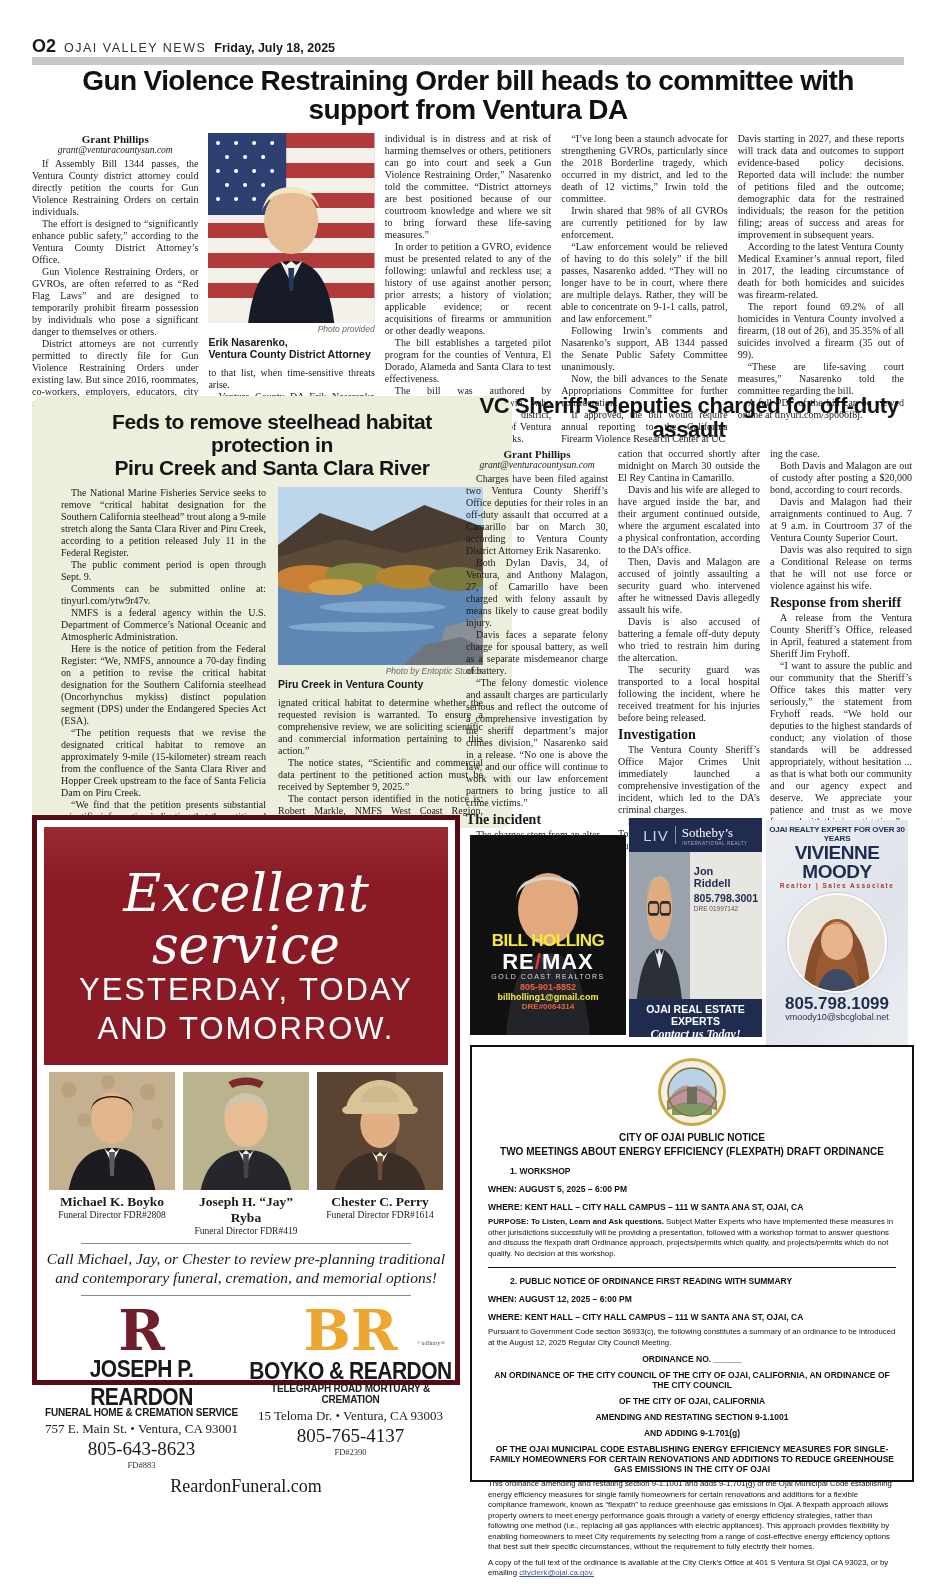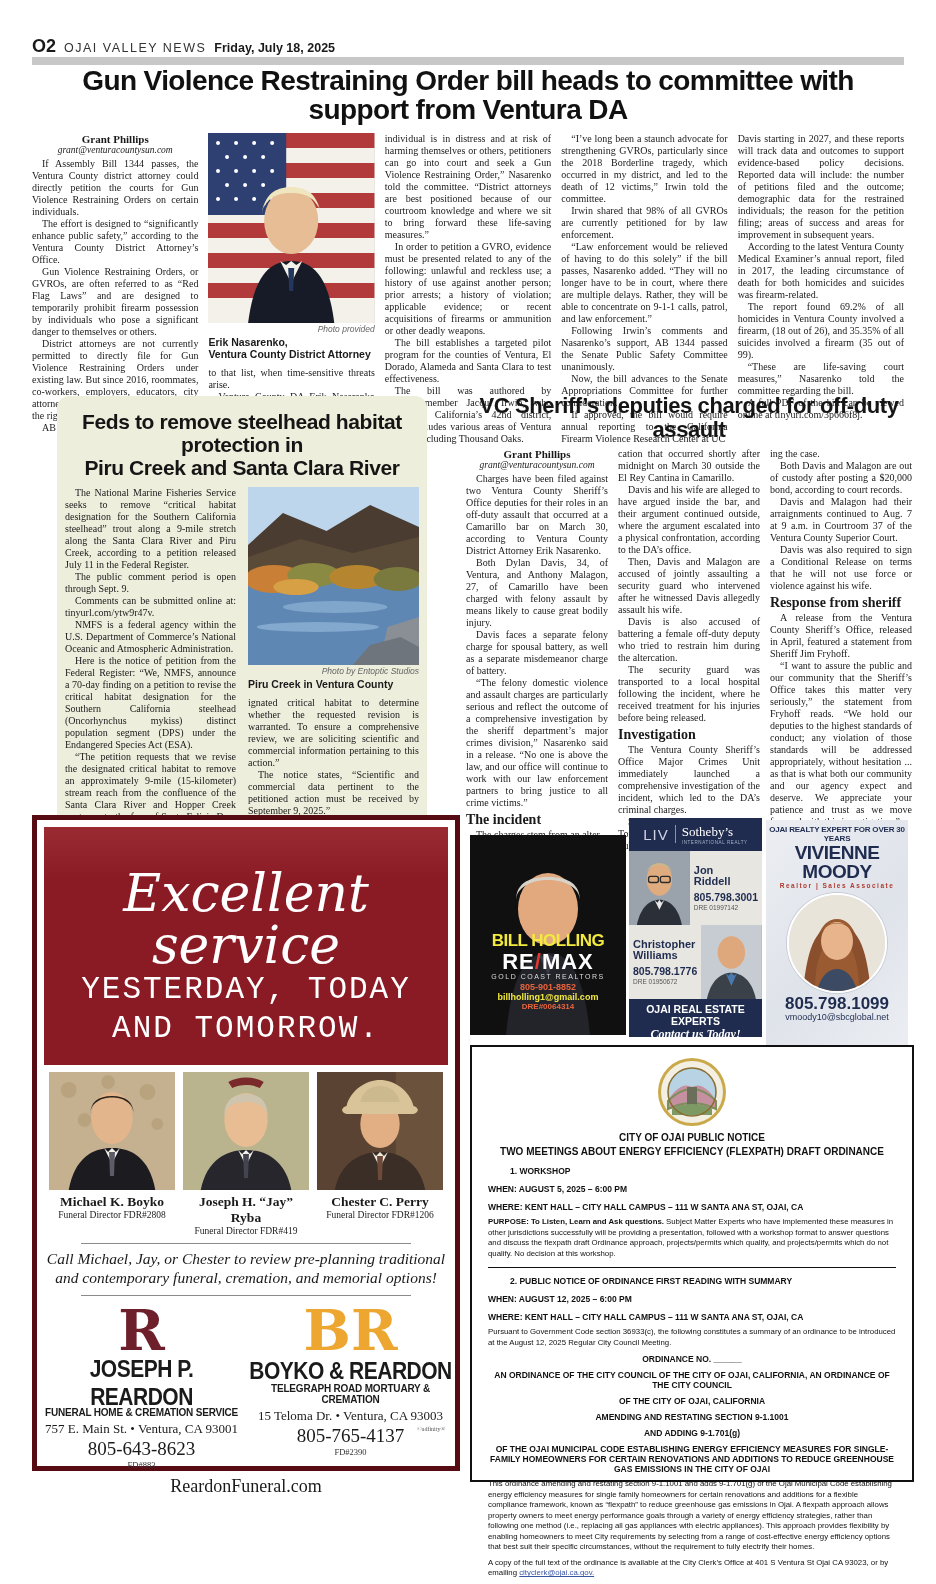--- a/index.html
+++ b/index.html
@@ -20,26 +20,26 @@
   .para{font-size:10px;line-height:12px;text-align:justify;margin:0;text-indent:10px;}
   .para.cont{text-indent:0;}
   .byline{font-weight:bold;font-size:11px;text-align:center;margin:0;}
   .byline-email{font-style:italic;font-size:9.5px;text-align:center;margin:0 0 3px 0;}
   .subhead{font-weight:bold;font-size:14px;margin:4px 0 1px 0;line-height:1.05;}
   .credit{font-family:"Liberation Sans",sans-serif;font-style:italic;font-size:8.5px;color:#666;text-align:right;margin-top:1px;}
   .photocap{font-family:"Liberation Sans",sans-serif;font-weight:bold;font-size:10.5px;line-height:1.2;margin:2px 0 6px 0;}
   .photo{width:100%;overflow:hidden;background:#ddd;}
   .photo svg{display:block;width:100%;height:100%;}
   
-  .greenbox{position:absolute;left:32px;top:396px;width:370px;height:432px;background:#edeedc;border-radius:12px;box-sizing:border-box;padding:14px 8px;margin-left:25px;}
-  
-  .reardon{position:absolute;left:32px;top:815px;width:428px;height:656px;border:5px solid #570c14;box-sizing:border-box;background:#fff;}
+  .greenbox{position:absolute;left:32px;top:396px;width:480px;height:432px;background:#edeedc;border-radius:12px;box-sizing:border-box;padding:14px 29px;}
+  
+  .reardon{position:absolute;left:32px;top:815px;width:428px;height:570px;border:5px solid #570c14;box-sizing:border-box;background:#fff;}
   .reardon-hero{margin:7px;height:238px;background:linear-gradient(180deg,#9b2b33 0%,#8a1a23 22%,#8a1a23 100%);color:#fff;text-align:center;}
   .script-line{font-family:"DejaVu Serif",serif;font-style:italic;font-size:52px;line-height:1.0;padding-top:40px;}
-  .caps-line{font-family:Liberation Mono, monospace;font-size:31px;letter-spacing:2px;line-height:1.25;}
+  .caps-line{font-family:Liberation Sans, sans-serif;font-size:31px;letter-spacing:2px;line-height:1.25;}
   .directors{display:flex;gap:8px;margin:6px 12px 0 12px;}
   .director{flex:1;text-align:center;}
   .director .photo{height:118px;}
   .dname{font-weight:bold;font-size:13.5px;margin-top:4px;}
   .dtitle{font-size:9.5px;color:#222;}
   .adline{width:330px;margin:7px auto 5px auto;border-top:1px solid #8a8a8a;}
   .callline{font-style:italic;font-size:15.5px;text-align:center;line-height:1.25;}
   .logos{display:flex;margin-top:8px;}
   .logocol{flex:1;text-align:center;}
   .logoletter{font-family:"DejaVu Serif",serif;font-weight:bold;font-size:56px;line-height:0.95;}
@@ -334,21 +334,21 @@
           <rect x="80" width="48" height="118" fill="#6b523c"></rect>
           <path d="M18 118 C24 90 44 80 64 80 C84 80 104 90 110 118 Z" fill="#3a2e26"></path>
           <path d="M56 80 L64 96 L72 80 L68 84 L64 80 L60 84 Z" fill="#efe9dc"></path>
           <path d="M61 84 L67 84 L66 108 L62 108 Z" fill="#6d4a3a"></path>
           <ellipse cx="64" cy="52" rx="20" ry="24" fill="#e2af85"></ellipse>
           <path d="M30 34 C34 18 50 8 64 8 C78 8 94 18 98 34 C104 36 104 40 98 42 L30 42 C24 40 24 36 30 34 Z" fill="#d9c49a"></path>
           <path d="M44 30 C46 20 54 14 64 14 C74 14 82 20 84 30 Z" fill="#cdb98e"></path>
         </svg>
       </div>
       <div class="dname">Chester C. Perry</div>
-      <div class="dtitle">Funeral Director FDR#1206</div>
+      <div class="dtitle">Funeral Director FDR#1614</div>
     </div>
   </div>
   <div class="adline"></div>
   <div class="callline">
     <span>Call Michael, Jay, or Chester to review pre-planning traditional</span><br>
     <span>and contemporary funeral, cremation, and memorial options!</span>
   </div>
   <div class="adline"></div>
   <div class="logos">
     <div class="logocol">
@@ -405,35 +405,20 @@
         <ellipse cx="31" cy="28" rx="13" ry="16" fill="#dfac80"></ellipse>
         <path d="M18 24 C18 10 44 10 44 24 C44 16 38 12 31 12 C24 12 18 16 18 24 Z" fill="#c8b98f"></path>
         <rect x="20" y="25" width="10" height="6" rx="2" fill="none" stroke="#2b2b2b" stroke-width="1.4"></rect>
         <rect x="32" y="25" width="10" height="6" rx="2" fill="none" stroke="#2b2b2b" stroke-width="1.4"></rect>
       </svg>
     </div>
     <div class="sir-info">
       <div class="sir-name"><span>Jon</span><br><span>Riddell</span></div>
       <div class="sir-phone">805.798.3001</div>
       <div class="sir-dre">DRE 01997142</div>
-    </div>
-  </div>
-  <div class="sir-row">
-    <div class="sir-info">
-      <div class="sir-name"><span>Christopher</span><br><span>Williams</span></div>
-      <div class="sir-phone">805.798.1776</div>
-      <div class="sir-dre">DRE 01950672</div>
-    </div>
-    <div class="sir-photo">
-      <svg viewBox="0 0 62 73" preserveAspectRatio="none">
-        <rect width="62" height="73" fill="#c6ccd2"></rect>
-        <path d="M6 73 C10 54 21 47 31 47 C41 47 52 54 56 73 Z" fill="#3a4148"></path>
-        <path d="M25 47 L31 60 L37 47 L34 50 L31 47 L28 50 Z" fill="#4a79b0"></path>
-        <ellipse cx="31" cy="27" rx="14" ry="16" fill="#dfa87c"></ellipse>
-      </svg>
     </div>
   </div>
   <div class="sir-foot">
     <div class="sir-foot-1">OJAI REAL ESTATE EXPERTS</div>
     <div class="sir-foot-2">Contact us Today!</div>
   </div>
 </section>
 
 <section class="moody">
   <div class="moody-tag">OJAI REALTY EXPERT FOR OVER 30 YEARS</div>

